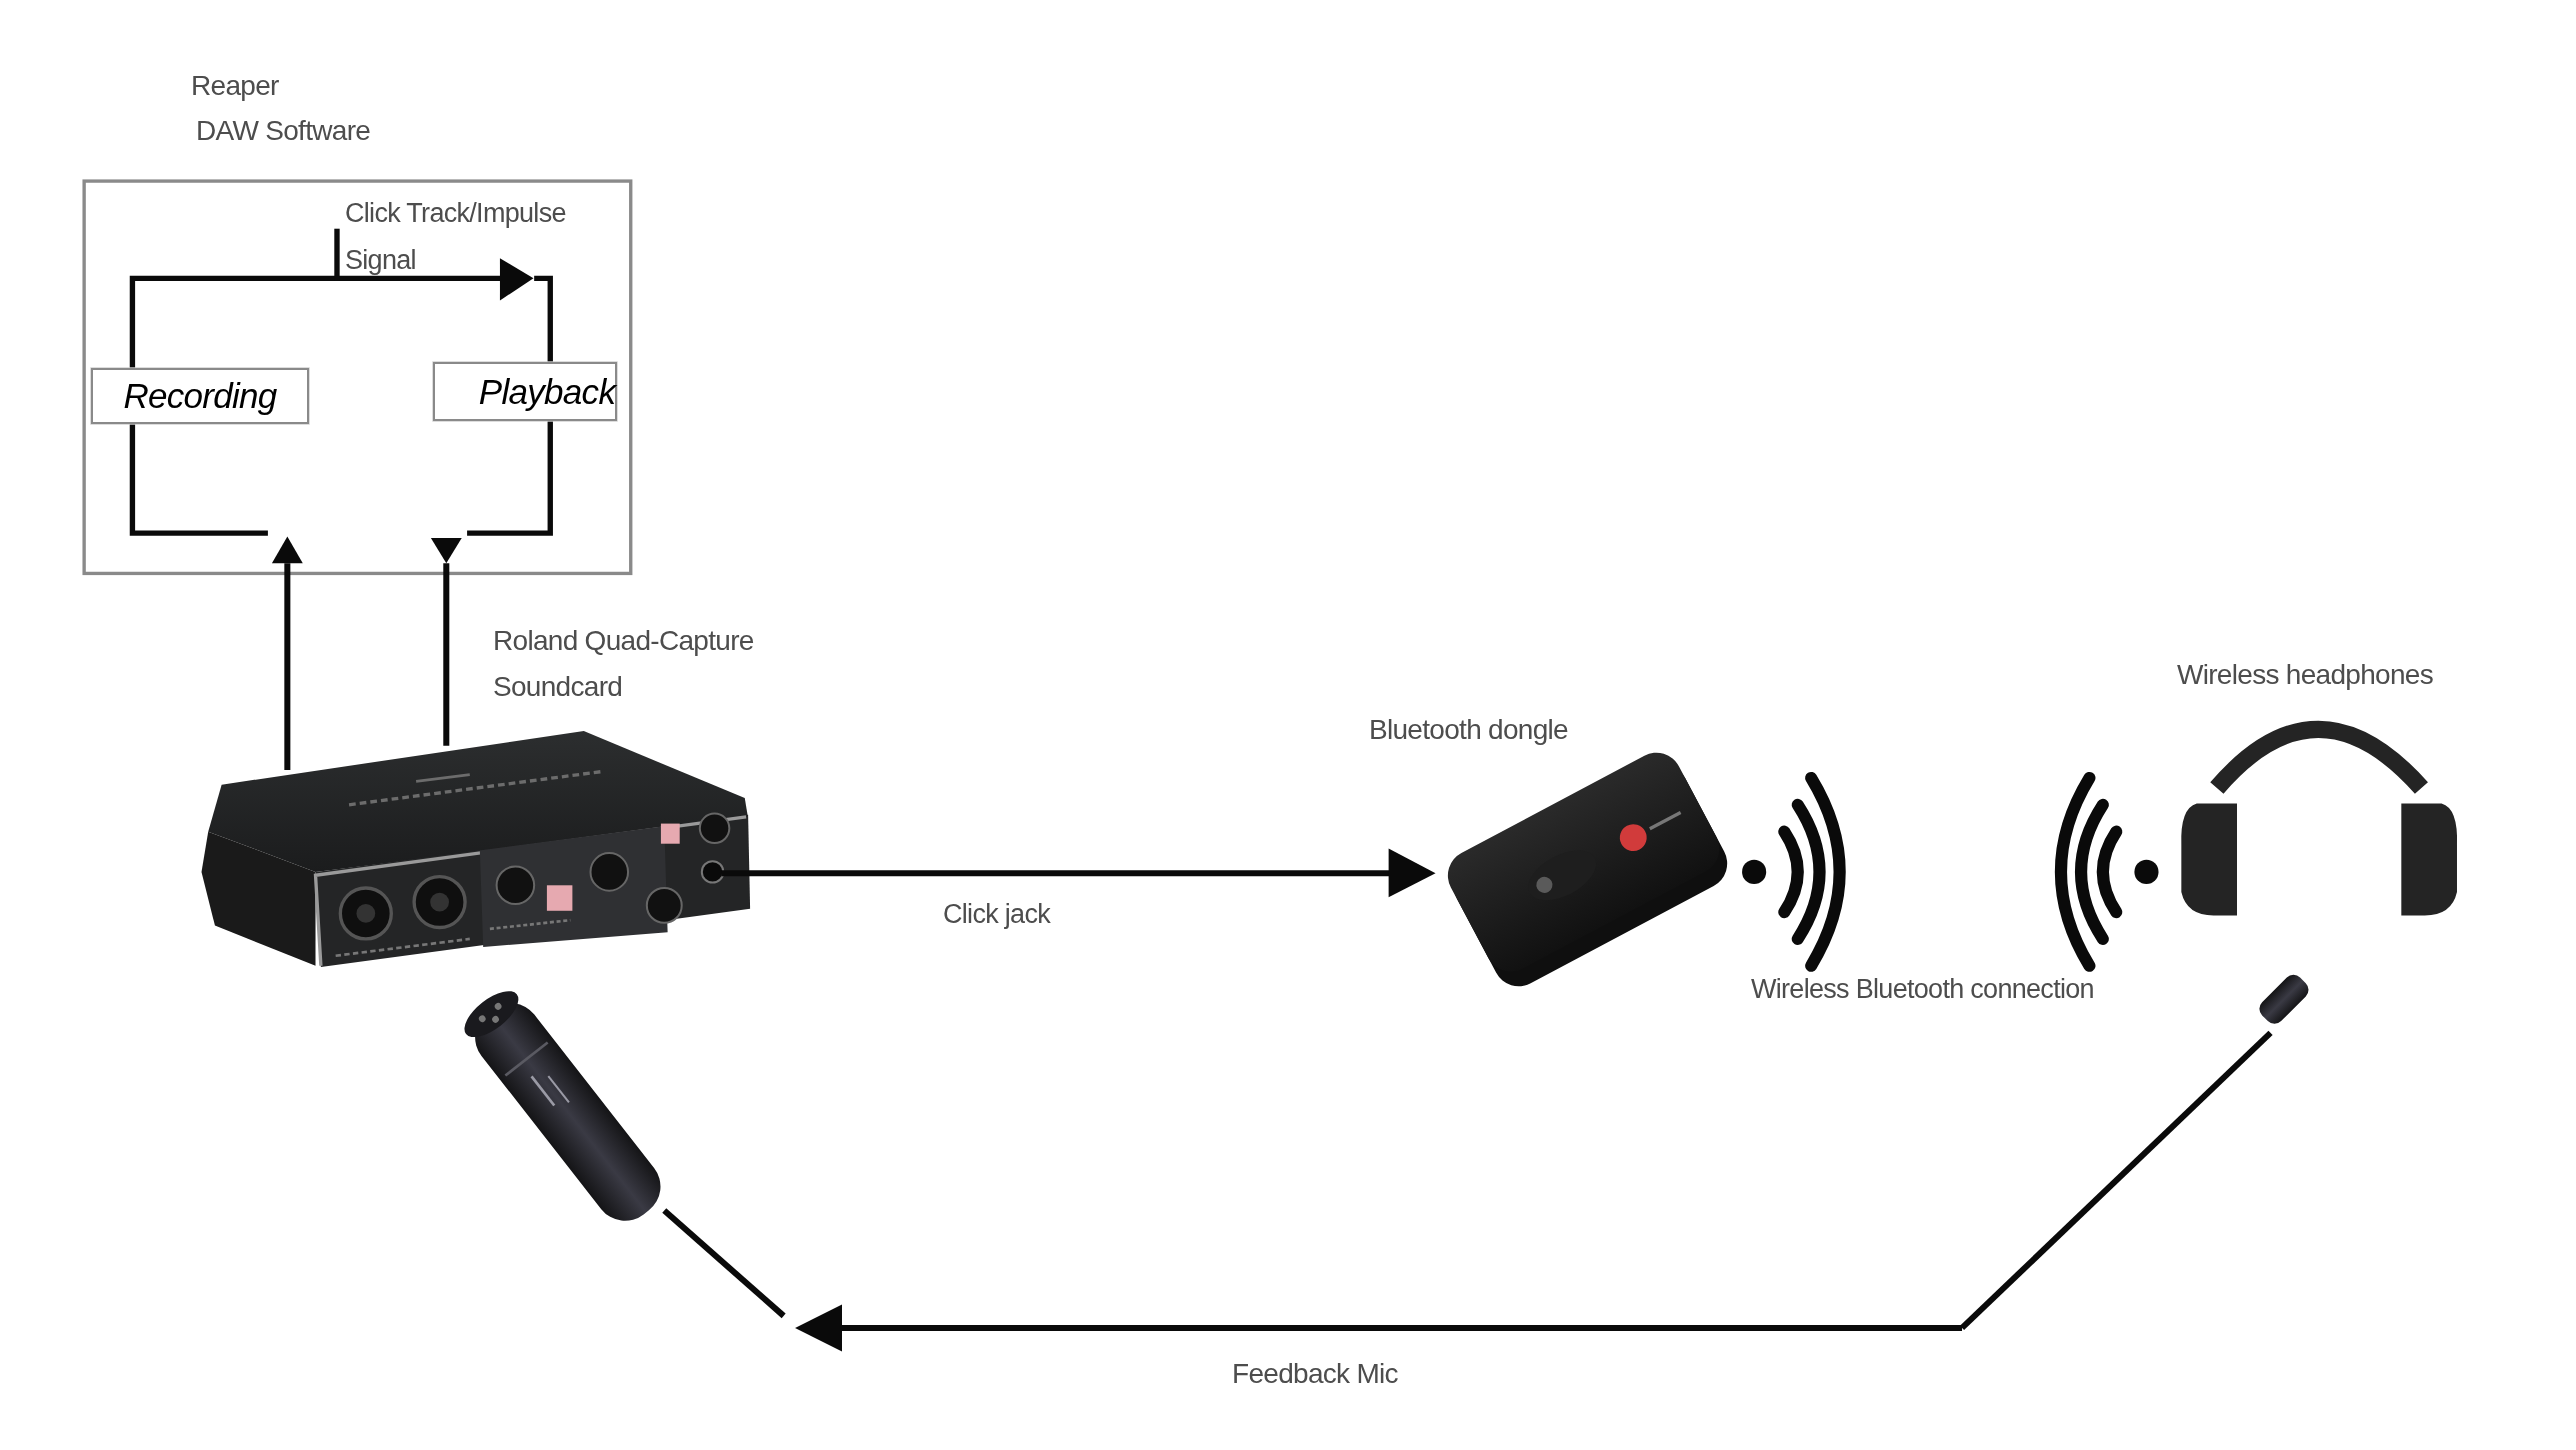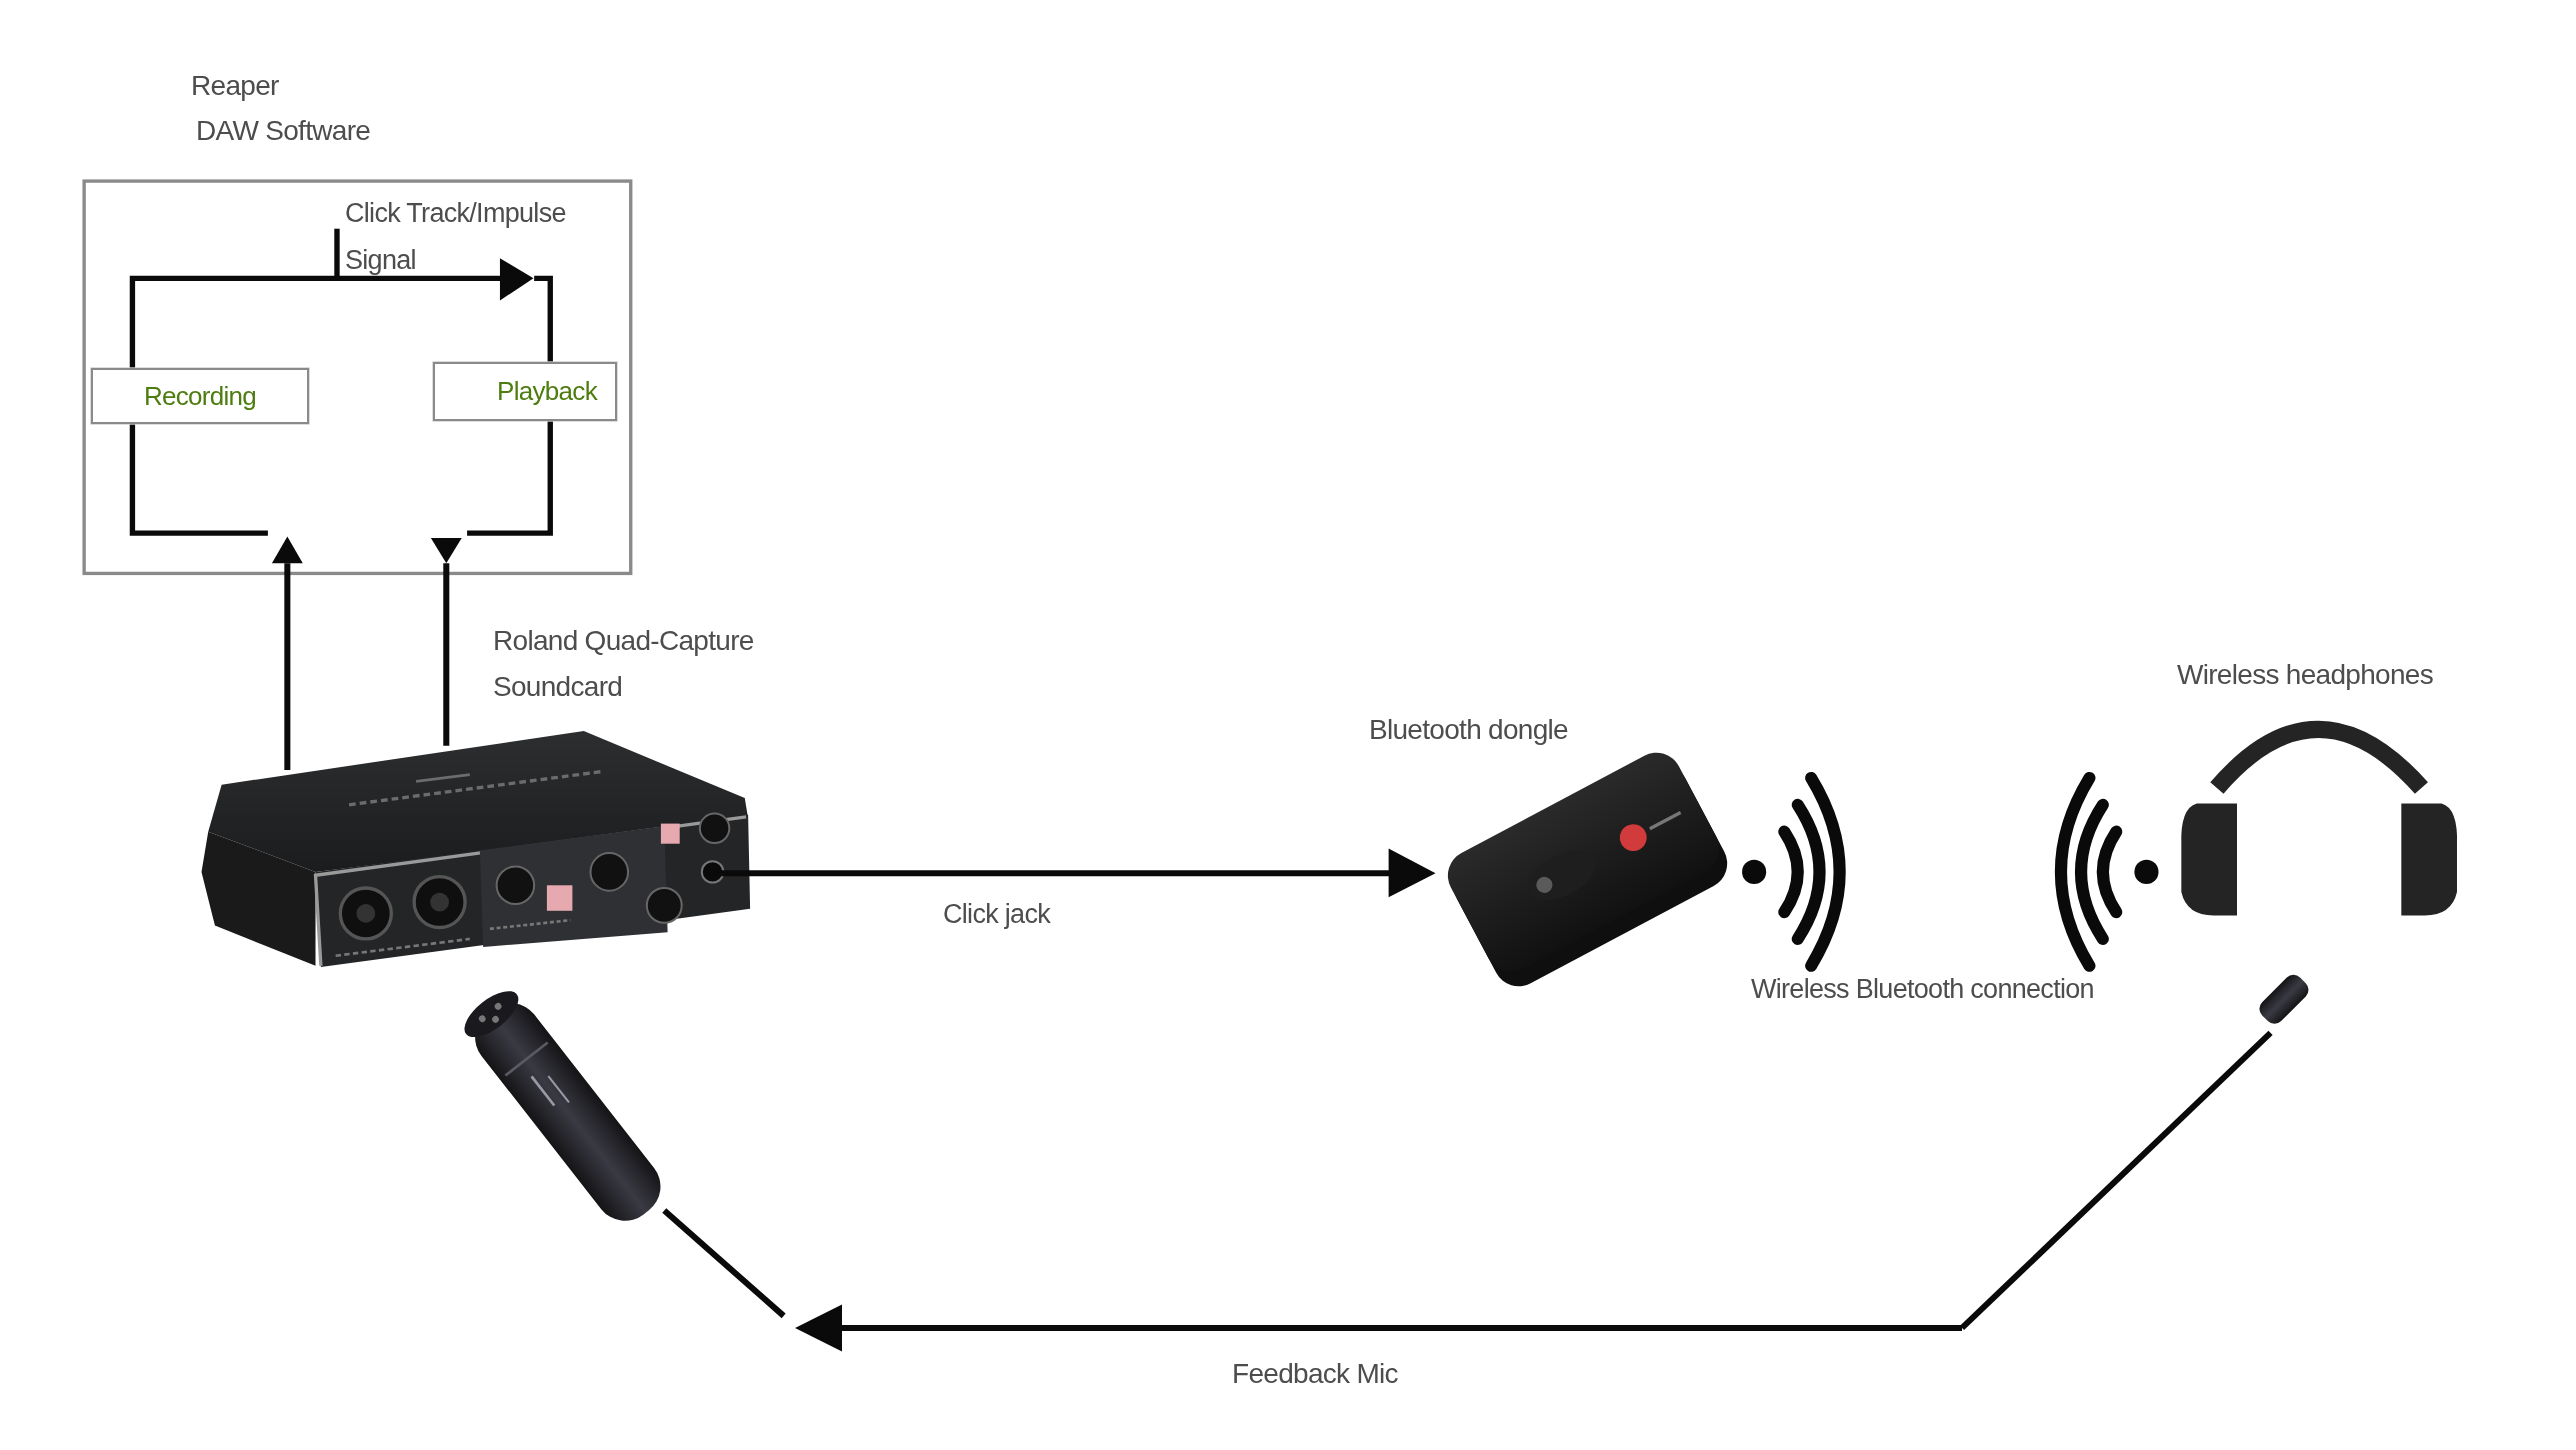--- a/index.html
+++ b/index.html
@@ -5,22 +5,22 @@
   html, body { margin: 0; padding: 0; background: #ffffff; }
   body { width: 2576px; height: 1450px; position: relative; overflow: hidden;
          font-family: "Liberation Sans", sans-serif; color: #4a4a4a; }
   svg.stage { position: absolute; left: 0; top: 0; }
   .lbl { position: absolute; white-space: nowrap; color: #4d4d4d;
          font-family: "Liberation Sans", sans-serif; letter-spacing: -0.7px; }
   .lbl-lg { font-size: 28px; }
   .lbl-sm { font-size: 27px; }
   .boxlbl { position: absolute; background: #fff; border: 2.7px solid #8a8a8a;
             box-shadow: 0 0 0 0.7px #cfcfcf; display: flex; align-items: center;
-            justify-content: center; font-size: 26px; color: #4d7c0f;
-            font-family: "Liberation Sans", sans-serif; letter-spacing: -0.7px; box-sizing: border-box; }
+            justify-content: center; font-size: 35px; color: #000000;
+            font-family: "Liberation Sans", sans-serif; letter-spacing: -0.7px; box-sizing: border-box; font-style: italic; }
 </style>
 </head>
 <body>
 
 <svg class="stage" width="2576" height="1450" viewBox="0 0 3840 2162">
   <defs>
     <linearGradient id="cardTop" x1="0" y1="0" x2="0" y2="1">
       <stop offset="0" stop-color="#2c2e2f"></stop>
       <stop offset="1" stop-color="#1b1c1d"></stop>
     </linearGradient>

